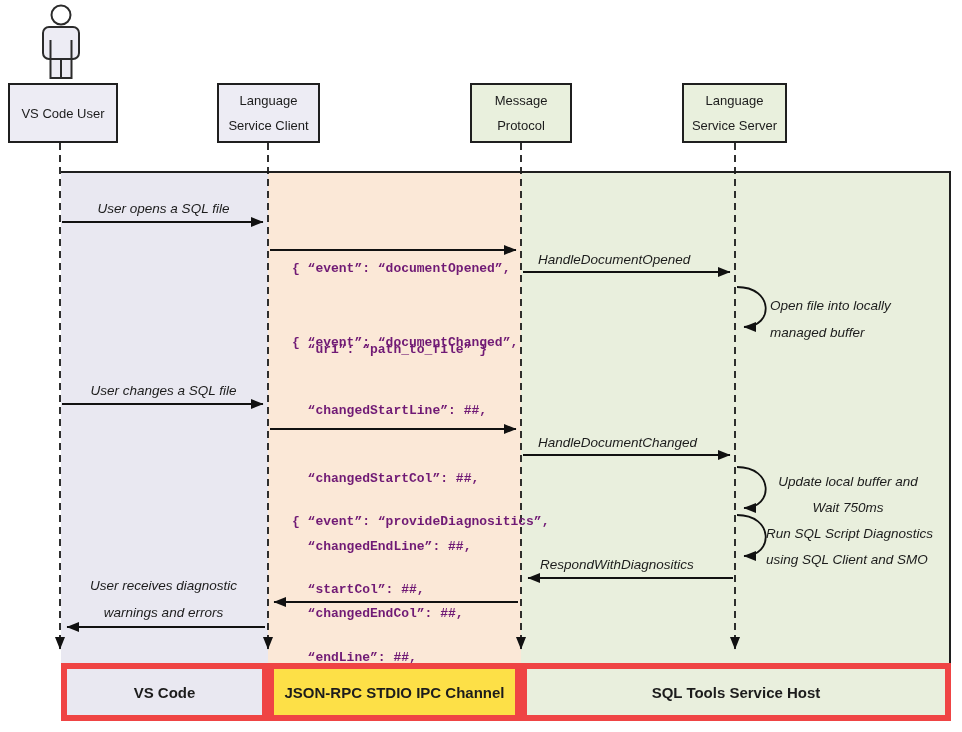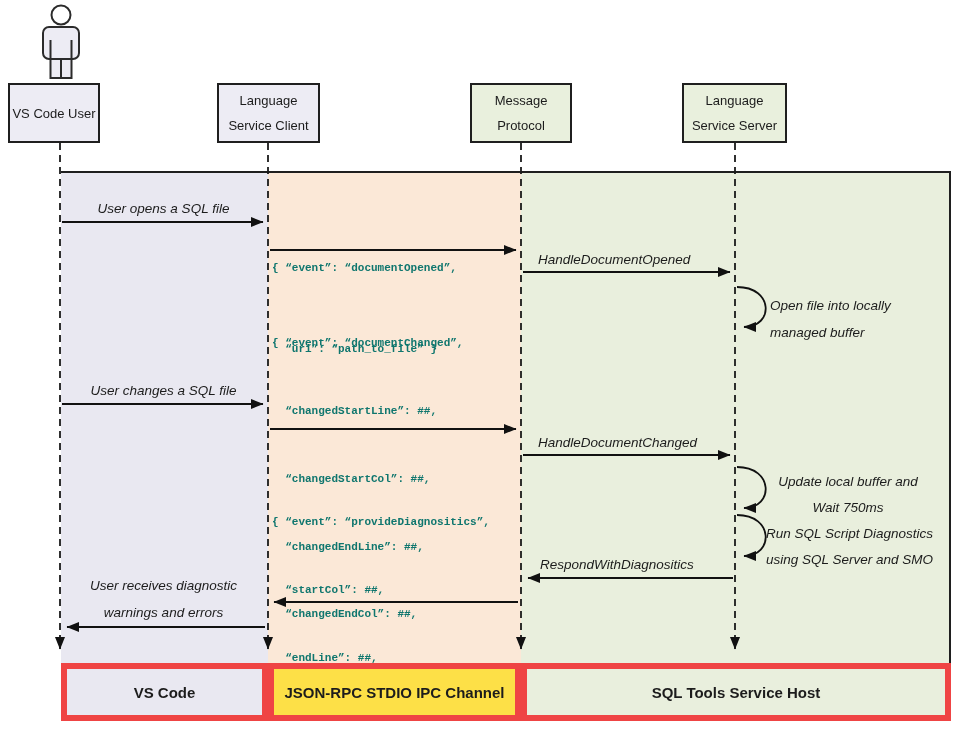--- a/index.html
+++ b/index.html
@@ -19,21 +19,21 @@
   .fill-green{background:#e9f0dd;}
   
   .footer-box{position:absolute;top:663px;height:58px;box-sizing:border-box;border:6px solid #ef4444;
               display:flex;justify-content:center;align-items:center;font-size:15px;font-weight:bold;}
   
   .msg-label{position:absolute;font-style:italic;font-size:13.5px;white-space:nowrap;}
   .center{text-align:center;}
   .note{position:absolute;font-style:italic;font-size:13.5px;line-height:25.5px;white-space:nowrap;}
   
   .code{position:absolute;font-family:"Liberation Mono", monospace;font-weight:bold;
-        font-size:11px;white-space:pre;color:#0f766e;}
+        font-size:13px;white-space:pre;color:#701a75;margin-left:20px;}
   .svg-overlay{position:absolute;left:0;top:0;width:962px;height:732px;pointer-events:none;}
 </style>
 </head>
 <body>
 
 <div class="canvas">
 
   <div class="lane lane-lav"></div>
   <div class="lane lane-peach"></div>
   <div class="lane lane-green"></div>
@@ -71,21 +71,21 @@
 
   <svg class="abs" style="left:36px;top:2px;" width="50" height="78" viewBox="0 0 50 78">
     <circle cx="25" cy="13" r="9.5" fill="#ffffff" stroke="#2b2b2b" stroke-width="2"></circle>
     <rect x="7" y="25" width="36" height="32" rx="6" fill="#edecf4" stroke="#2b2b2b" stroke-width="2"></rect>
     <line x1="14.5" y1="38" x2="14.5" y2="57" stroke="#2b2b2b" stroke-width="2"></line>
     <line x1="35.5" y1="38" x2="35.5" y2="57" stroke="#2b2b2b" stroke-width="2"></line>
     <rect x="14.5" y="57" width="21" height="19" fill="#edecf4" stroke="#2b2b2b" stroke-width="2"></rect>
     <line x1="25" y1="57" x2="25" y2="76" stroke="#2b2b2b" stroke-width="2"></line>
   </svg>
 
-  <div class="actor-box fill-lav" style="left:8px;width:92px;">
+  <div class="actor-box fill-lav" style="left:8px;width:110px;">
     <div>VS Code User</div>
   </div>
   <div class="actor-box fill-lav" style="left:217px;width:103px;">
     <div>Language</div>
     <div>Service Client</div>
   </div>
   <div class="actor-box fill-green" style="left:470px;width:102px;">
     <div>Message</div>
     <div>Protocol</div>
   </div>
@@ -108,21 +108,21 @@
   <div class="note" style="left:770px;top:292px;line-height:27px;">
     <div>Open file into locally</div>
     <div>managed buffer</div>
   </div>
   <div class="note center" style="left:752px;top:469px;width:192px;">
     <div>Update local buffer and</div>
     <div>Wait 750ms</div>
   </div>
   <div class="note" style="left:766px;top:521px;">
     <div>Run SQL Script Diagnostics</div>
-    <div>using SQL Server and SMO</div>
+    <div>using SQL Client and SMO</div>
   </div>
 
   <div class="code" style="left:272px;top:201px;line-height:27px;">
     <div>{ “event”: “documentOpened”,</div>
     <div>  “uri”: “path_to_file” }</div>
   </div>
   <div class="code" style="left:272px;top:287px;line-height:22.6px;">
     <div>{ “event”: “documentChanged”,</div>
     <div>  “changedStartLine”: ##,</div>
     <div>  “changedStartCol”: ##,</div>

